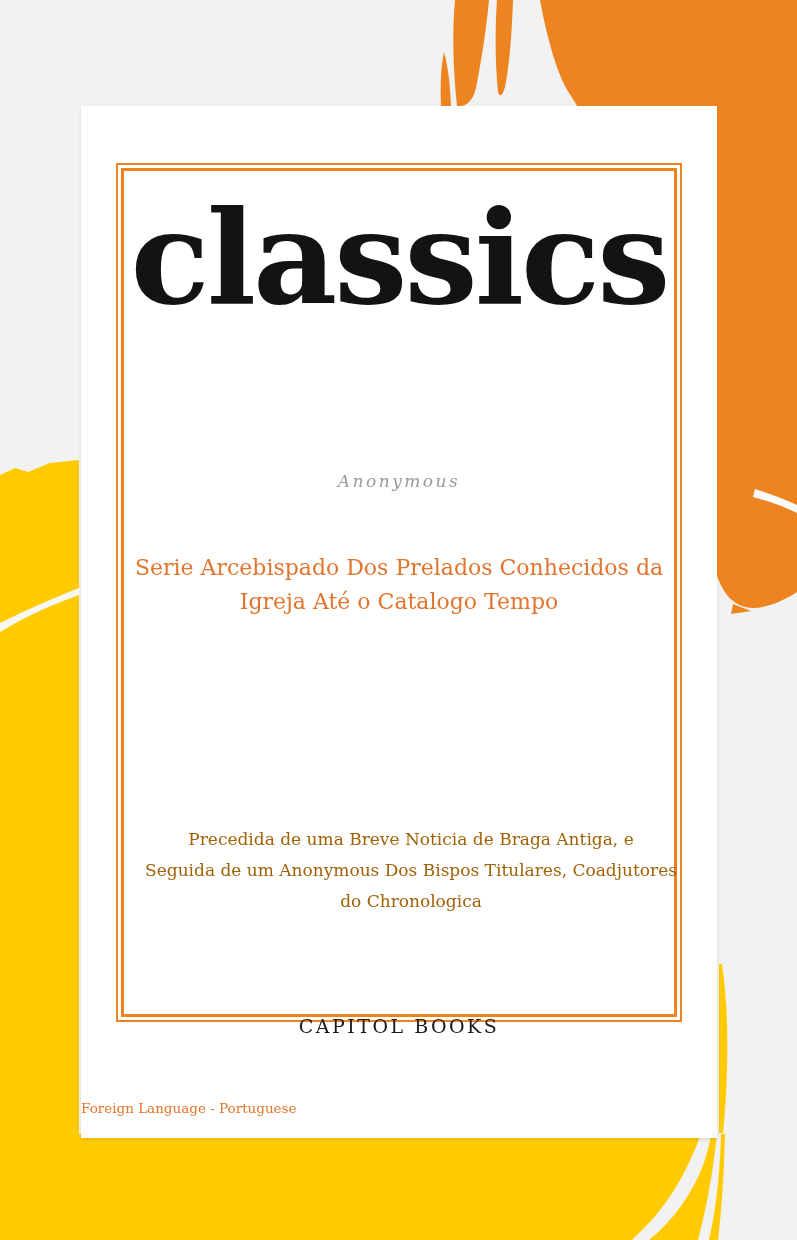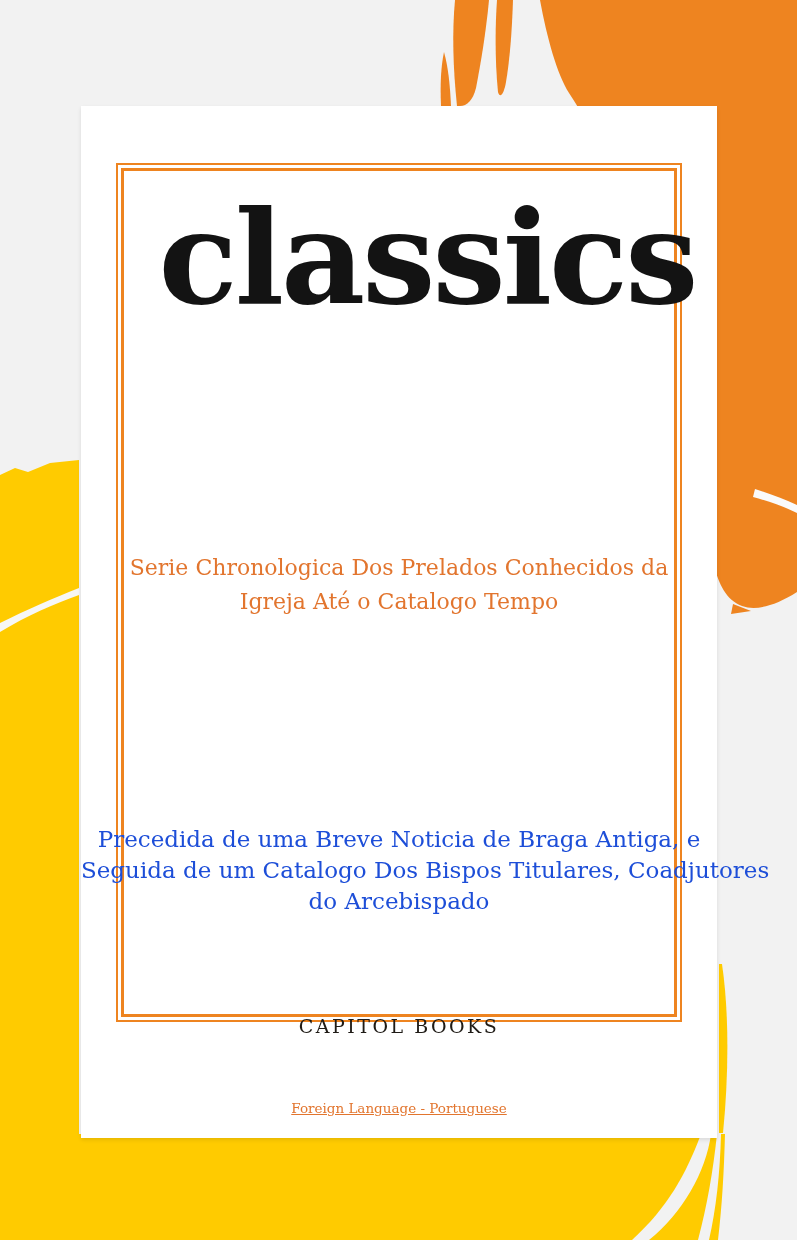--- a/index.html
+++ b/index.html
@@ -25,56 +25,54 @@
     border:3px solid #EE8420;
   }
   .series-title{
     position:absolute;left:0;top:85px;width:100%;
     text-align:center;
     font-weight:bold;
     font-size:130px;
     line-height:134px;
     letter-spacing:-3px;
     color:#131313;
-    margin-left:28px;
   }
   .author{
     position:absolute;left:0;top:367px;width:100%;
     text-align:center;
     font-style:italic;
     font-size:17px;line-height:17px;
     letter-spacing:2.5px;
     color:#9A9A9A;
   }
   .book-title{
     position:absolute;left:0;top:445px;width:100%;
     text-align:center;
     font-size:22px;line-height:34px;
     color:#E2752E;
   }
   .book-subtitle{
-    position:absolute;left:0;top:718px;width:100%;
+    position:absolute;left:12px;top:718px;width:100%;
     text-align:center;
-    font-size:23px;line-height:31px;
-    color:#1d4ed8;
+    font-size:17px;line-height:31px;
+    color:#a16207;
   }
   .line{white-space:nowrap;}
   .publisher{
     position:absolute;left:0;top:907px;width:100%;
     text-align:center;
     font-size:19px;line-height:26px;
     letter-spacing:2.5px;
     color:#1F1B16;
   }
   .category{
     position:absolute;left:0;top:992px;width:100%;
-    text-align:center;
+    text-align:left;
     font-size:13.5px;line-height:20px;
     color:#E2752E;
-    text-decoration:underline;
   }
 </style>
 </head>
 <body>
 
 <svg class="bg-art" viewBox="0 0 797 1240" xmlns="http://www.w3.org/2000/svg" aria-hidden="true">
 
   <path fill="#EE8420" d="M540,0 L797,0 L797,592
        C775,606 756,611 742,606
        C726,600 719,584 714,566
@@ -103,29 +101,30 @@
 <div class="card">
 
   <div class="frame">
     <div class="frame-inner"></div>
   </div>
 
   <div class="series-title">
     <div class="line">classics</div>
   </div>
 
+  <div class="author">Anonymous</div>
 
   <div class="book-title">
-    <div class="line">Serie Chronologica Dos Prelados Conhecidos da</div>
+    <div class="line">Serie Arcebispado Dos Prelados Conhecidos da</div>
     <div class="line">Igreja Até o Catalogo Tempo</div>
   </div>
 
   <div class="book-subtitle">
     <div class="line">Precedida de uma Breve Noticia de Braga Antiga, e</div>
-    <div class="line">Seguida de um Catalogo Dos Bispos Titulares, Coadjutores</div>
-    <div class="line">do Arcebispado</div>
+    <div class="line">Seguida de um Anonymous Dos Bispos Titulares, Coadjutores</div>
+    <div class="line">do Chronologica</div>
   </div>
 
   <div class="publisher">CAPITOL BOOKS</div>
 
   <div class="category">Foreign Language - Portuguese</div>
 
 </div>
 
 </body></html>

